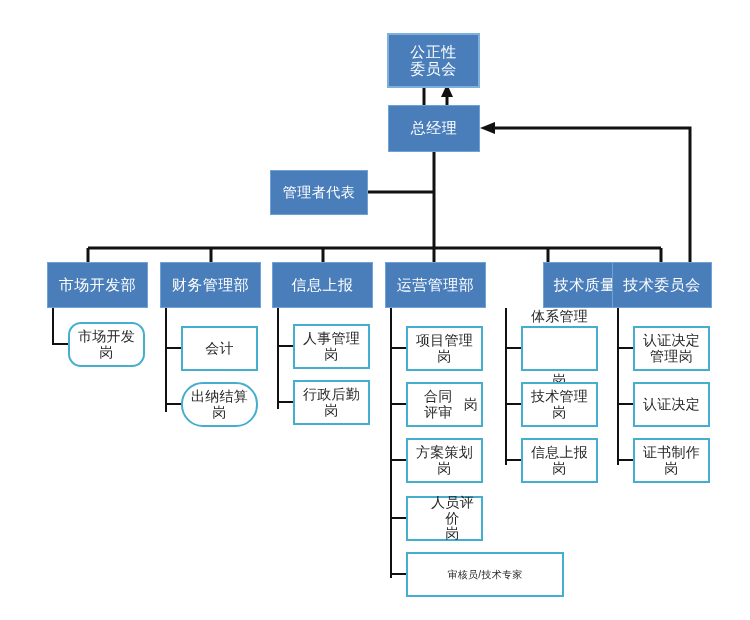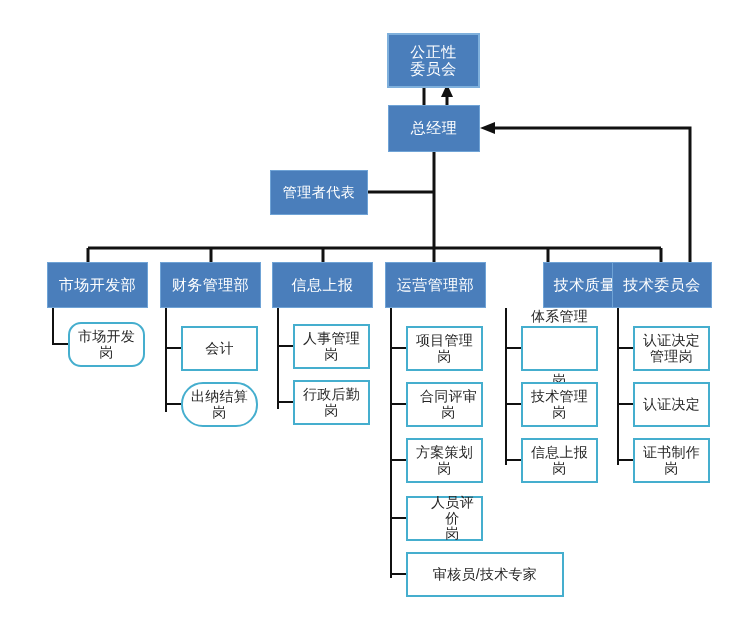--- a/index.html
+++ b/index.html
@@ -45,21 +45,21 @@
     font-size:14px;
     letter-spacing:0.5px;
   }
   .node-post{
     background:#ffffff;
     border:2px solid #45AECE;
     color:#262626;
     font-size:14px;
     letter-spacing:0.3px;
   }
-  .node-post.wide{font-size:14px;}
+  .node-post.wide{font-size:10px;}
   .txt{display:block;padding:0 3px;}
   svg.lines{
     position:absolute;left:0;top:0;width:750px;height:620px;
     z-index:1;pointer-events:none;
   }
 </style>
 </head>
 <body>
 
 <div id="chart">
@@ -184,21 +184,21 @@
   </div>
   <div class="node node-post" style="left:293px;top:380px;width:77px;height:45px;flex-direction:column;">
     <span class="txt">行政后勤</span>
     <span class="txt">岗</span>
   </div>
 
   <div class="node node-post" style="left:406px;top:326px;width:77px;height:45px;flex-direction:column;">
     <span class="txt">项目管理</span>
     <span class="txt">岗</span>
   </div>
-  <div class="node node-post" style="left:406px;top:382px;width:77px;height:45px;flex-direction:column;padding-left:8px;">
+  <div class="node node-post" style="left:406px;top:382px;width:77px;height:45px;flex-direction:row;padding-left:8px;">
     <span class="txt">合同评审</span>
     <span class="txt">岗</span>
   </div>
   <div class="node node-post" style="left:406px;top:438px;width:77px;height:45px;flex-direction:column;">
     <span class="txt">方案策划</span>
     <span class="txt">岗</span>
   </div>
   <div class="node node-post" style="left:406px;top:496px;width:77px;height:45px;flex-direction:column;padding-left:16px;">
     <span class="txt">人员评价</span>
     <span class="txt">岗</span>

